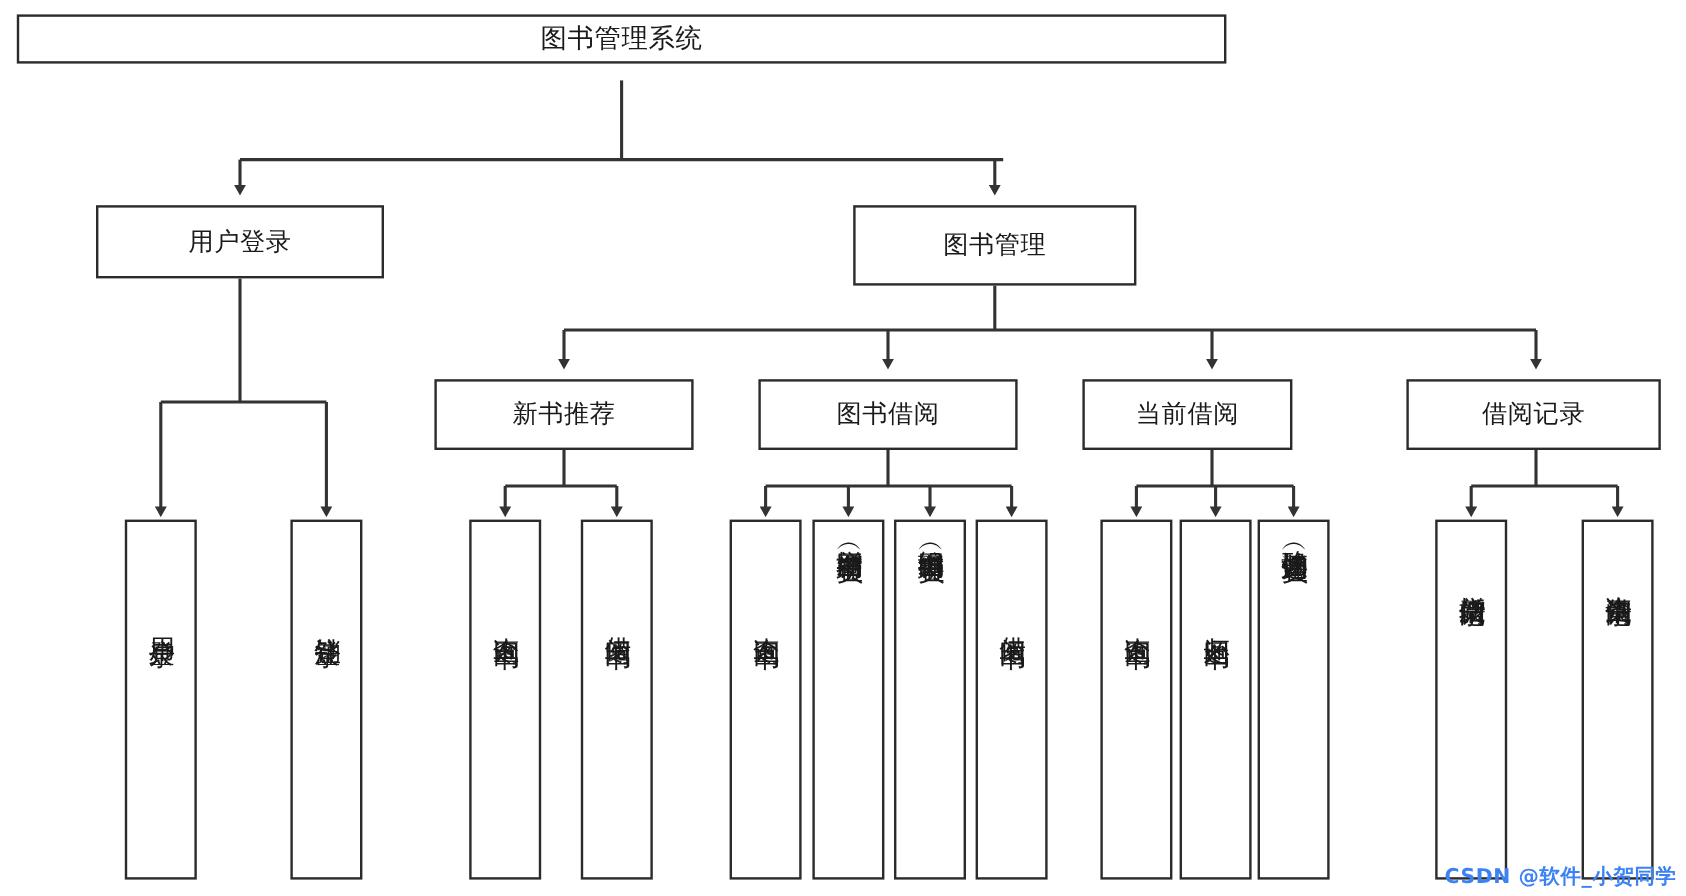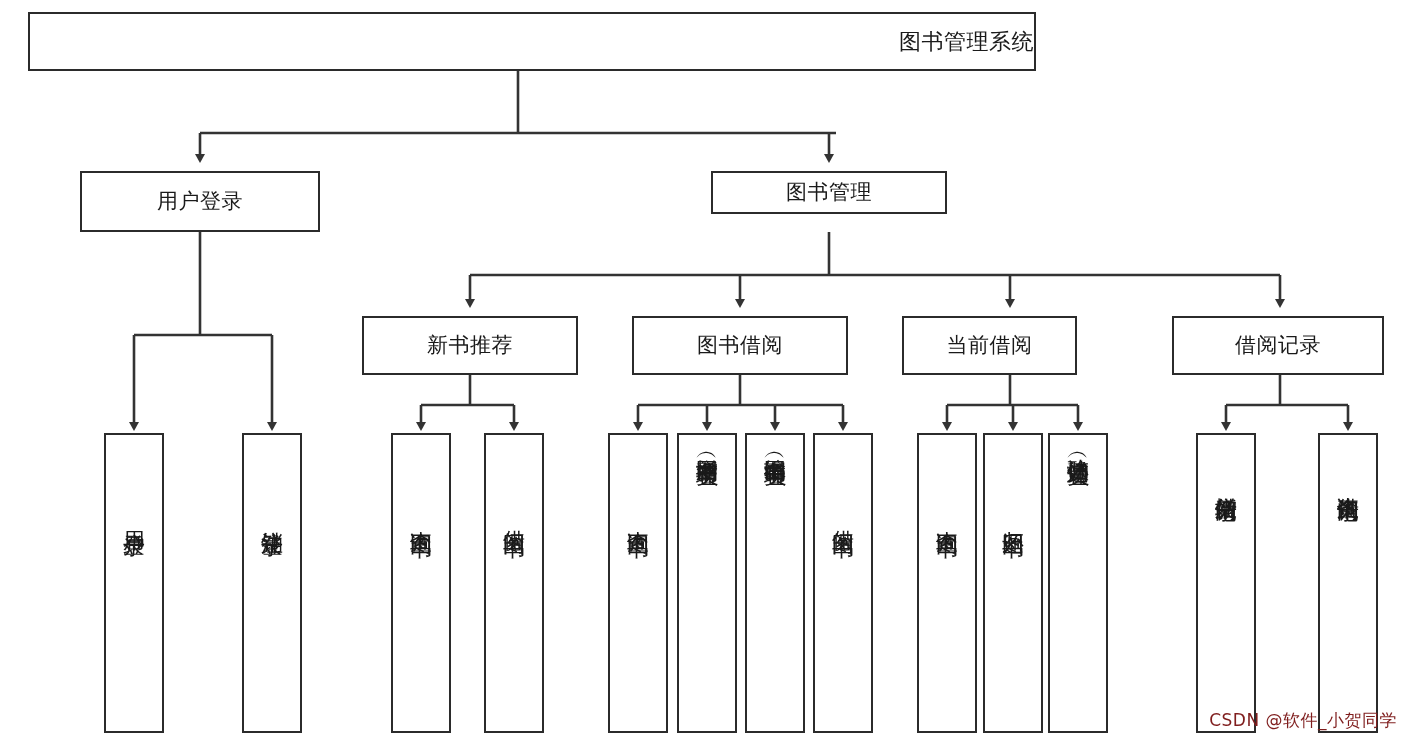--- a/index.html
+++ b/index.html
@@ -61,25 +61,26 @@
     line-height: 1.0;
     letter-spacing: 2px;
     white-space: nowrap;
   }
   .node.vert.tall .node-label {
     letter-spacing: 1px;
   }
   #watermark {
     position: absolute;
     right: 8px;
-    bottom: 15px;
+    bottom: 5px;
     font-size: 17px;
-    color: #7f1d1d;
+    color: #3b82f6;
     letter-spacing: 0.5px;
     white-space: nowrap;
+    font-weight: bold;
   }
 </style>
 </head>
 <body>
 
 <div id="diagram-root">
 
   <svg id="edge-layer" viewBox="0 0 1405 747" xmlns="http://www.w3.org/2000/svg">
     <defs>
       <marker id="arrow" markerWidth="9" markerHeight="10" refX="1" refY="5" orient="auto" markerUnits="userSpaceOnUse">
@@ -123,28 +124,28 @@
       <path d="M1013,405 L1013,423" marker-end="url(#arrow)"></path>
       <path d="M1078,405 L1078,423" marker-end="url(#arrow)"></path>
 
       <path d="M1280,375 L1280,405"></path>
       <path d="M1226,405 L1348,405"></path>
       <path d="M1226,405 L1226,423" marker-end="url(#arrow)"></path>
       <path d="M1348,405 L1348,423" marker-end="url(#arrow)"></path>
     </g>
   </svg>
 
-  <div class="node horiz root" style="left:28px; top:12px; width:1008px; height:59px;justify-content:flex-end;">
+  <div class="node horiz root" style="left:14px; top:12px; width:1008px; height:41px;">
     <span class="node-label">图书管理系统</span>
   </div>
 
   <div class="node horiz" style="left:80px; top:171px; width:240px; height:61px;">
     <span class="node-label">用户登录</span>
   </div>
-  <div class="node horiz" style="left:711px; top:171px; width:236px; height:43px;">
+  <div class="node horiz" style="left:711px; top:171px; width:236px; height:67px;">
     <span class="node-label">图书管理</span>
   </div>
 
   <div class="node horiz" style="left:632px; top:316px; width:216px; height:59px;">
     <span class="node-label">图书借阅</span>
   </div>
   <div class="node horiz" style="left:362px; top:316px; width:216px; height:59px;">
     <span class="node-label">新书推荐</span>
   </div>
   <div class="node horiz" style="left:902px; top:316px; width:175px; height:59px;">

